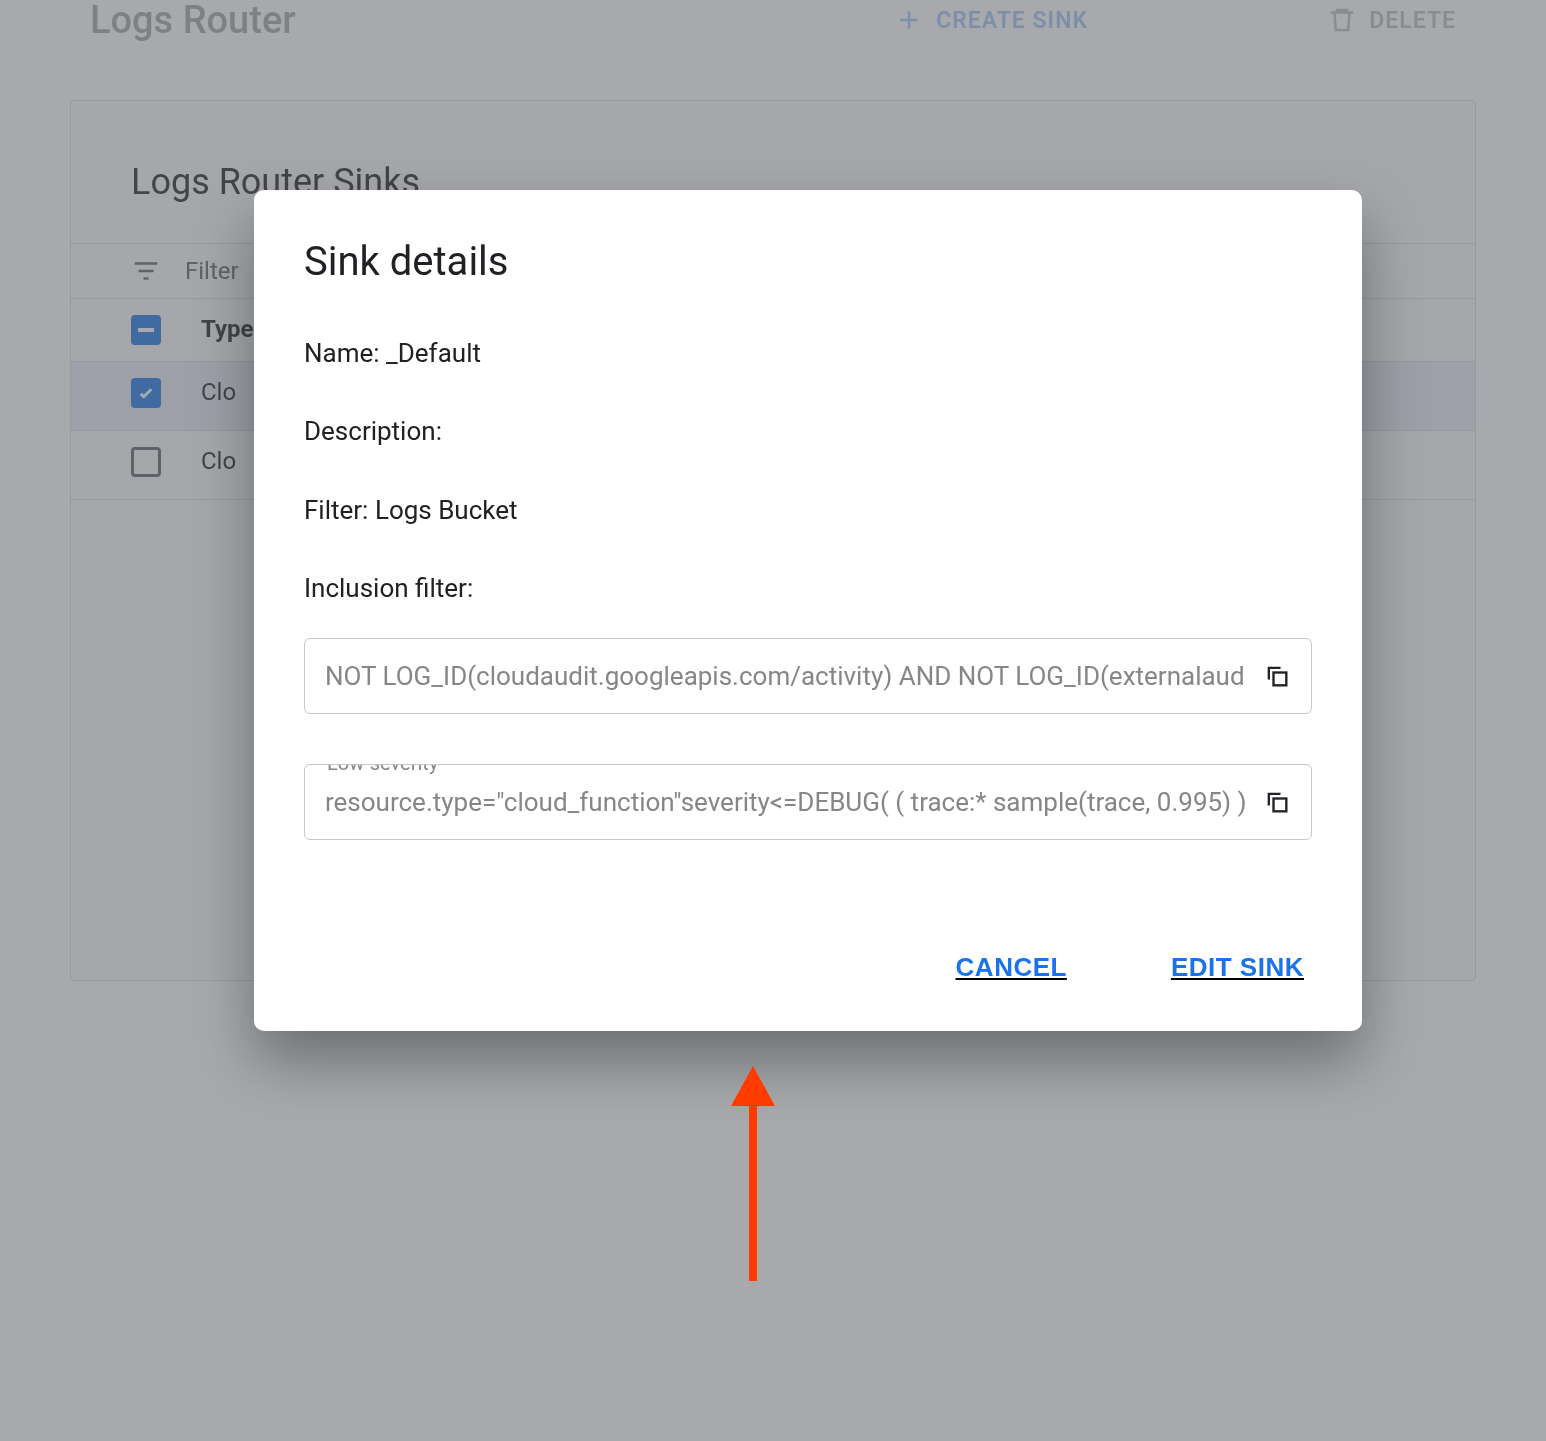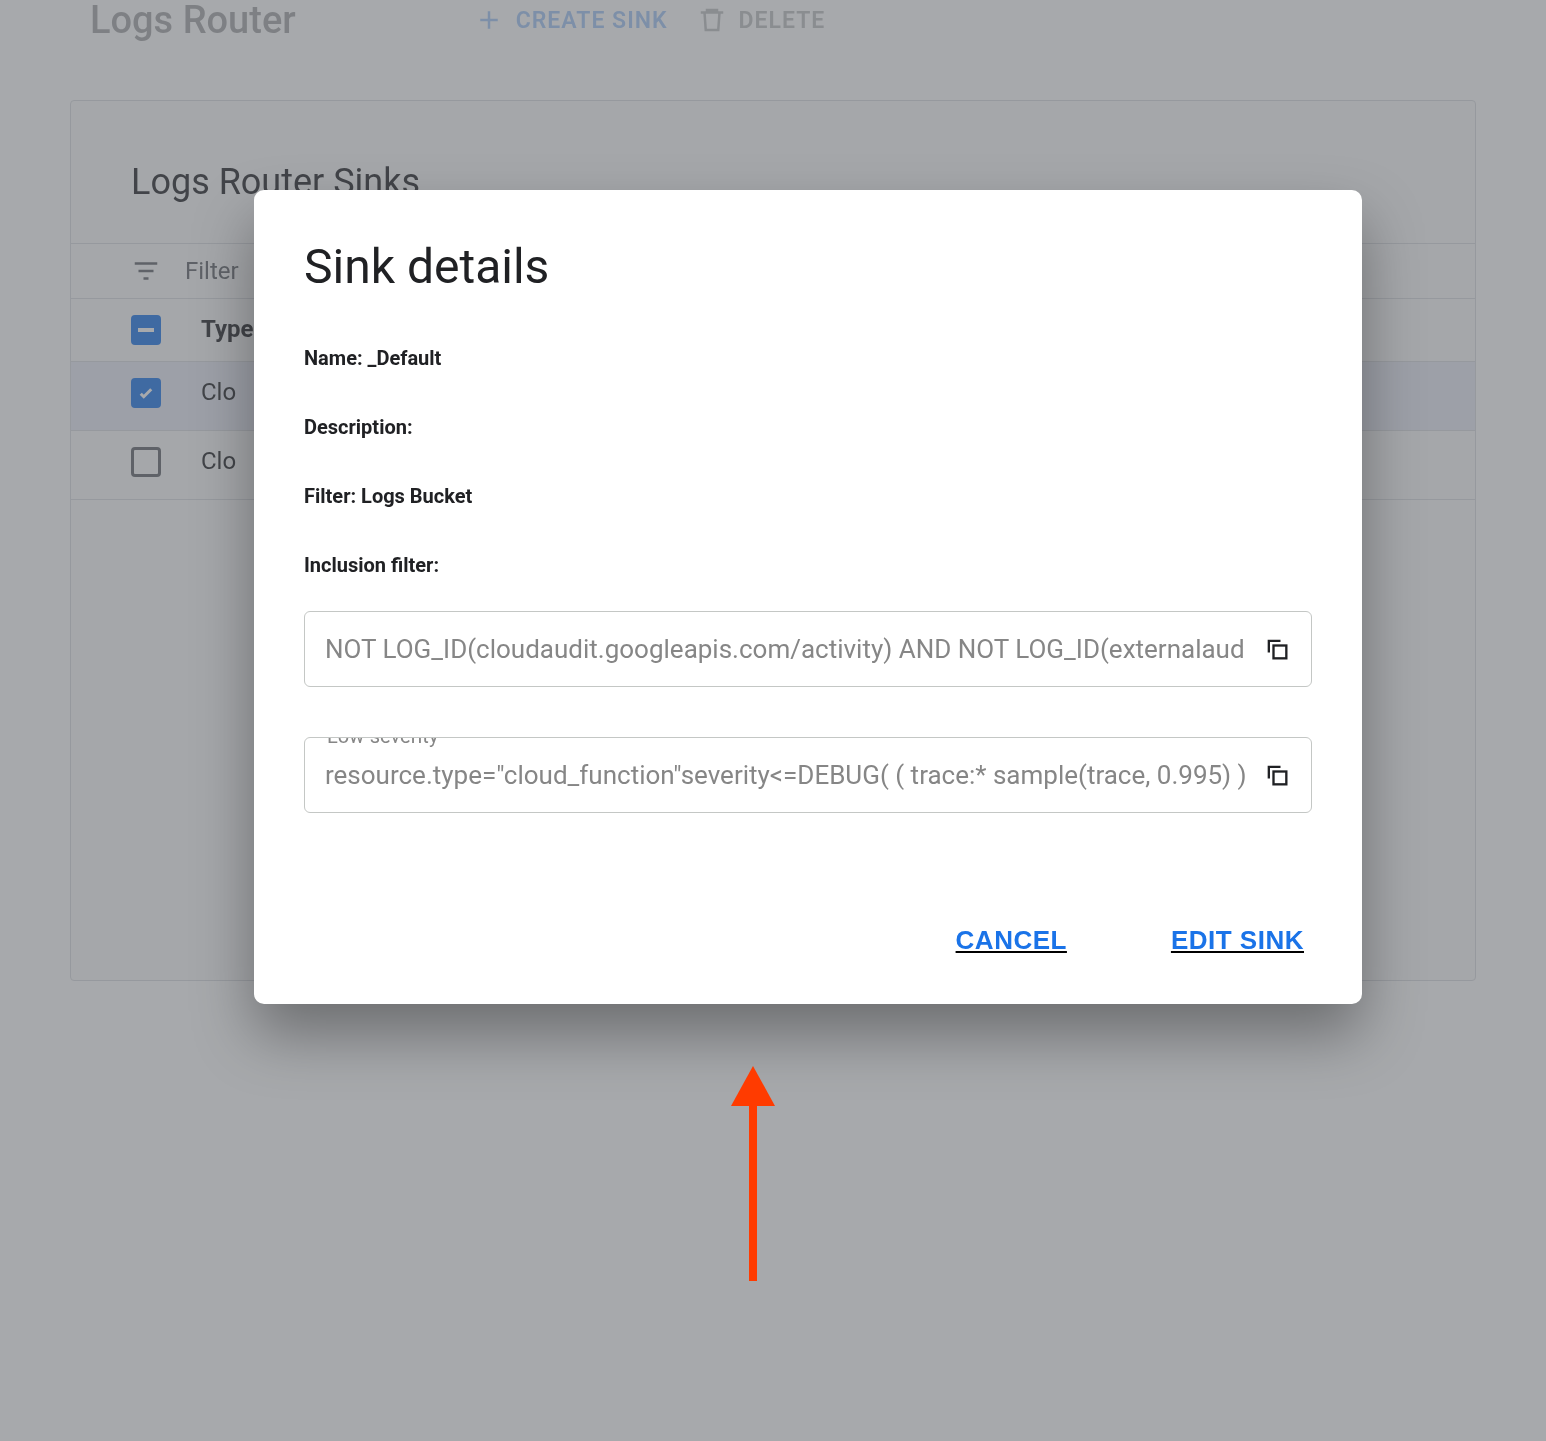--- a/index.html
+++ b/index.html
@@ -17,20 +17,21 @@
     position: absolute;
     inset: 0;
     padding: 0;
   }
   .topbar {
     display: flex;
     align-items: center;
     gap: 29px;
     padding: 0 90px;
     height: 40px;
+    justify-content: space-between;
   }
   .topbar-title {
     font-size: 38px;
     font-weight: 500;
     color: #202124;
     opacity: 0.4;
   }
   .topbar-action {
     display: flex;
     align-items: center;
@@ -125,32 +126,31 @@
     position: absolute;
     top: 190px;
     left: 254px;
     width: 1108px;
     background: #fff;
     border-radius: 10px;
     box-shadow: 0 30px 60px rgba(0,0,0,0.35);
     padding: 48px 50px 36px 50px;
   }
   .dialog-title {
-    font-size: 48px;
+    font-size: 40px;
     font-weight: 400;
     color: #202124;
     margin-bottom: 48px;
   }
   .field-line {
-    font-size: 20px;
+    font-size: 26px;
     color: #202124;
     margin-bottom: 38px;
     line-height: 1.55;
     word-break: break-word;
-    font-weight: bold;
   }
   .field-line .mono { font-family: inherit; }
   .filter-box {
     position: relative;
     border: 1px solid #c4c7c5;
     border-radius: 6px;
     padding: 22px 61px 22px 20px;
     margin-bottom: 50px;
     font-size: 26px;
     color: #868686;

